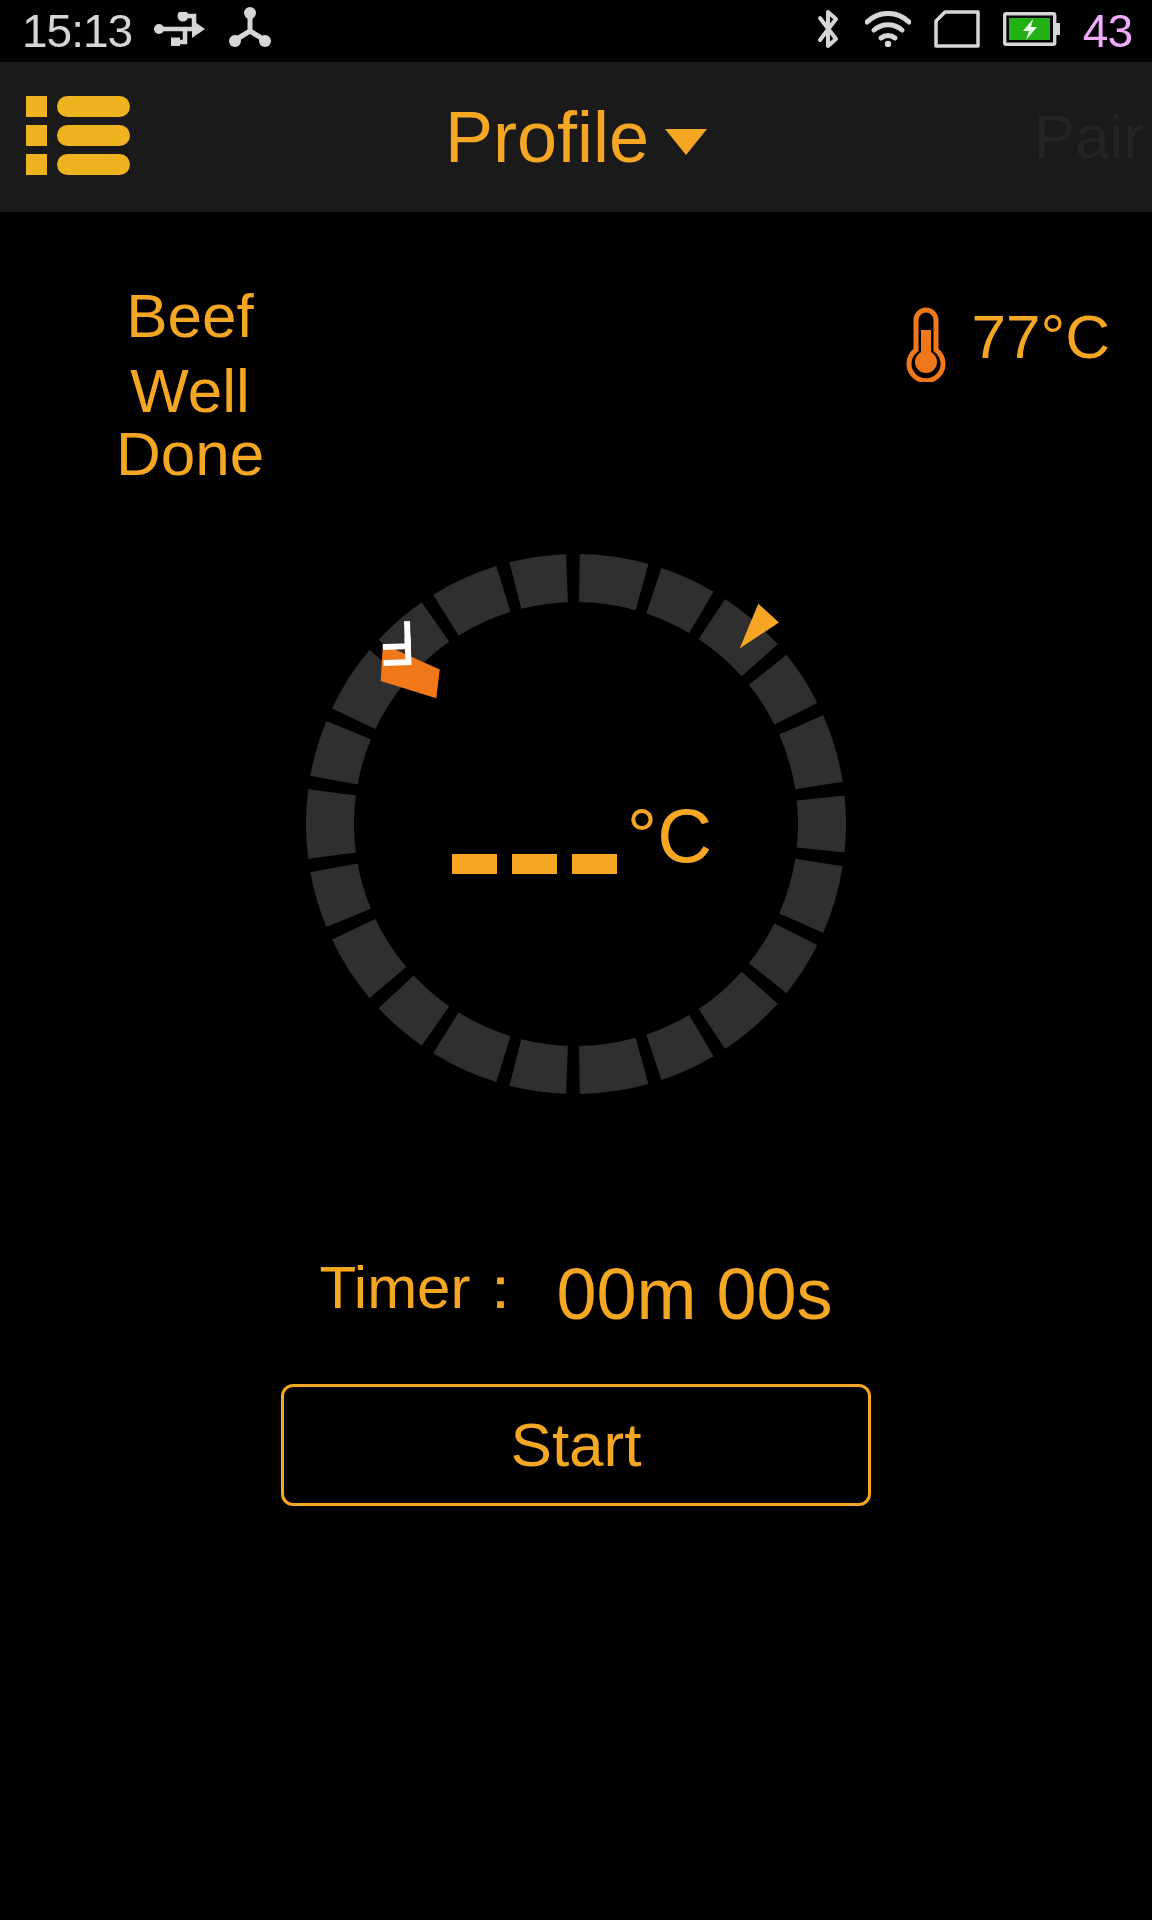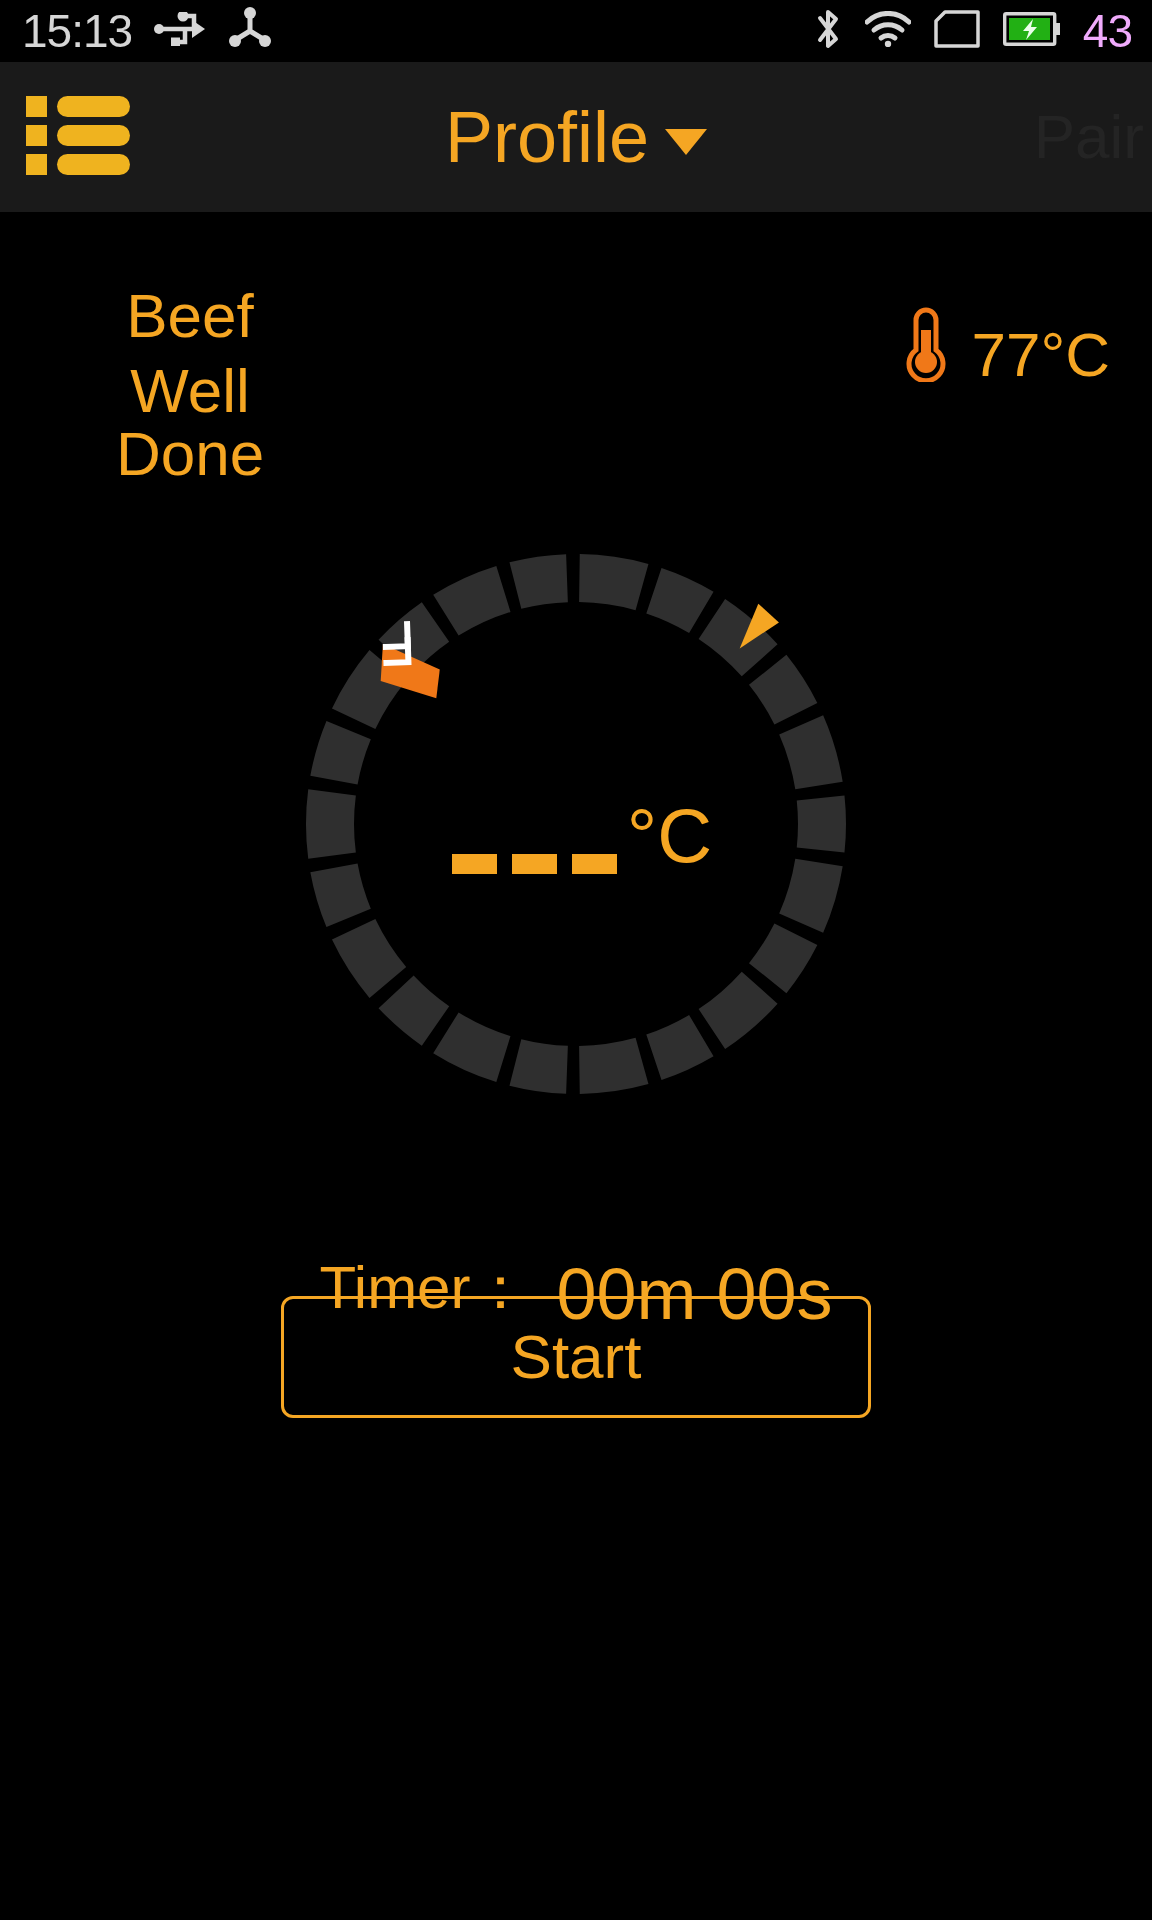--- a/index.html
+++ b/index.html
@@ -77,21 +77,21 @@
   .meat-block { display:flex; flex-direction:column; }
   .meat-type {
     color:#f5a623; font-size:62px; line-height:1.02;
     text-align:center; width:280px;
   }
   .meat-done {
     color:#f5a623; font-size:62px; line-height:1.02;
     text-align:center; width:280px; margin-top:12px;
   }
   .temp-block {
-    display:flex; align-items:flex-end; gap:18px; margin-top:22px;
+    display:flex; align-items:flex-start; gap:18px; margin-top:22px;
   }
   .temp-val { color:#f5a623; font-size:62px; line-height:1; }
 
   
   .gauge-wrap {
     position:absolute; top:282px; left:50%;
     transform:translateX(-50%);
     width:660px; height:660px;
   }
   .gauge-center {
@@ -108,21 +108,21 @@
 
   
   .timer-row {
     position:absolute; top:1046px; left:0; width:1152px;
     display:flex; justify-content:center;
   }
   .timer-label { color:#f5a623; font-size:60px; line-height:1; }
   .timer-value { color:#f5a623; font-size:72px; line-height:1; margin-left:26px; }
 
   .start-btn {
-    position:absolute; top:1084px; left:50%;
+    position:absolute; top:1172px; left:50%;
     transform:translateX(-50%);
     width:590px; height:122px;
     border:3px solid #f5a623;
     border-radius:12px;
     background:transparent;
     display:flex; align-items:center; justify-content:center;
   }
   .start-label { color:#f5a623; font-size:62px; line-height:1; }
 </style>
 </head>

